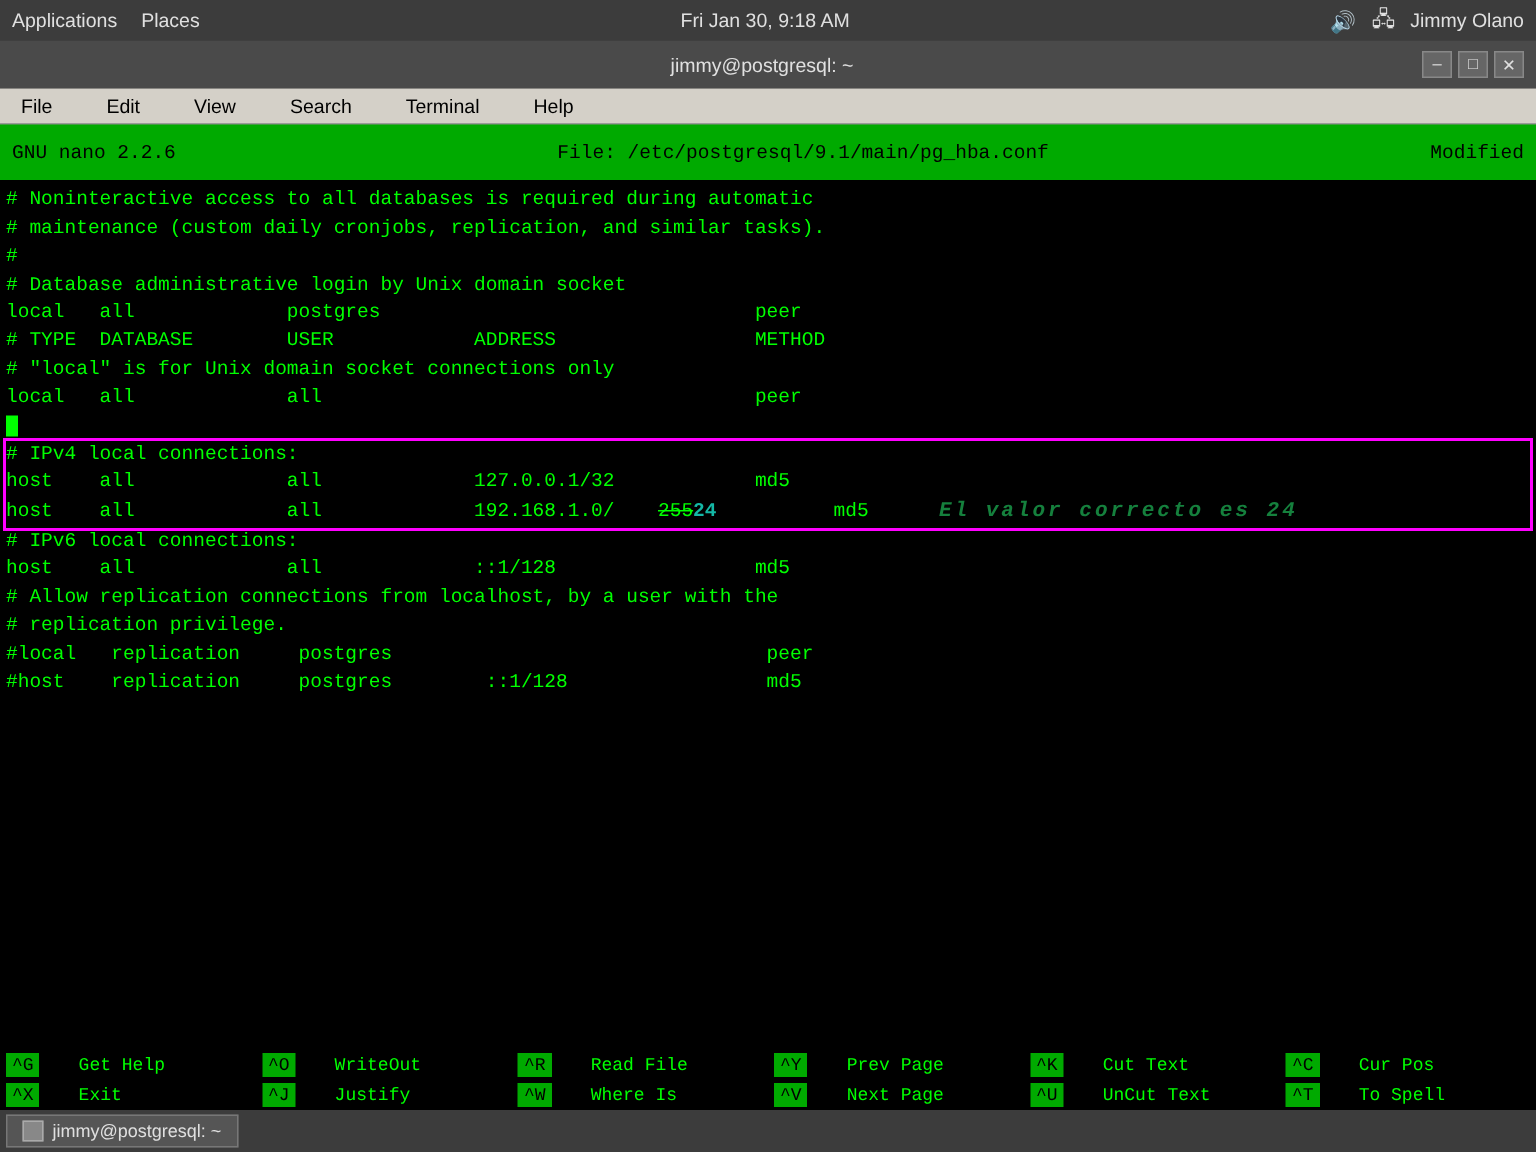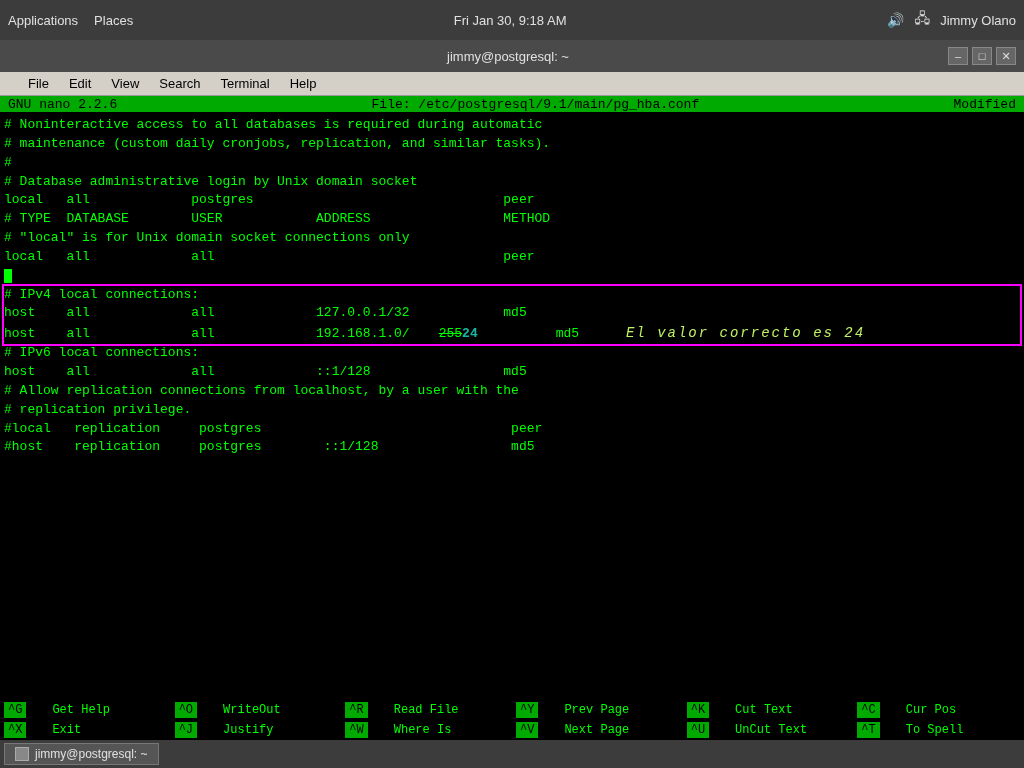--- a/index.html
+++ b/index.html
@@ -9,21 +9,21 @@
       background: #2d2d2d;
       font-family: 'Courier New', Courier, monospace;
       overflow: hidden;
       display: flex;
       flex-direction: column;
     }
 
     
     #top-bar {
       background: #3c3c3c;
-      height: 40px;
+      height: 27px;
       display: flex;
       align-items: center;
       justify-content: space-between;
       padding: 0 8px;
       color: #e0e0e0;
       font-size: 13px;
       font-family: sans-serif;
     }
     #top-bar-left { display: flex; gap: 16px; }
     #top-bar-center { color: #e0e0e0; }
@@ -53,37 +53,37 @@
       display: flex; align-items: center; justify-content: center;
       cursor: pointer;
     }
 
     
     #menu-bar {
       background: #d4d0c8;
       height: 24px;
       display: flex;
       align-items: center;
-      padding: 0 20px;
-      gap: 4px;
+      padding: 0 6px;
+      gap: 20px;
       font-size: 13px;
       font-family: sans-serif;
       color: #000;
       border-bottom: 1px solid #999;
     }
     .menu-item {
       padding: 2px 8px;
       cursor: pointer;
     }
 
     
     #nano-top {
       background: #00aa00;
       color: #000000;
-      height: 16px;
+      height: 37px;
       display: flex;
       align-items: center;
       justify-content: space-between;
       padding: 0 8px;
       font-size: 13px;
     }
     #nano-top-modified {
       color: #000000;
     }
 
@@ -237,21 +237,21 @@
   <span class="line"></span>
   <span class="line"># TYPE  DATABASE        USER            ADDRESS                 METHOD</span>
   <span class="line"></span>
   <span class="line"># "local" is for Unix domain socket connections only</span>
   <span class="line">local   all             all                                     peer</span>
   <span class="line"><span class="cursor-block"></span></span>
 
   <div id="annotation-box" style="top: 171.594px; height: 62.5312px; left: 2px; right: 2px;"></div>
   <span class="line"># IPv4 local connections:</span>
   <span class="line">host    all             all             127.0.0.1/32            md5</span>
-  <span class="line">host    all             all             192.168.1.0/<span class="strikethrough">255</span><span class="replaced">24</span>          <span style="color:#00ff00">md5</span>&nbsp;&nbsp;&nbsp;&nbsp;&nbsp;&nbsp;<span id="annotation-inline" style="color:#bef264;font-style:italic;font-weight:normal;letter-spacing:2px;font-size:14px;">El valor correcto es 24</span></span>
+  <span class="line">host    all             all             192.168.1.0/<span class="strikethrough">255</span><span class="replaced">24</span>          <span style="color:#00ff00">md5</span>&nbsp;&nbsp;&nbsp;&nbsp;&nbsp;&nbsp;<span id="annotation-inline" style="color:#15803d;font-style:italic;font-weight:bold;letter-spacing:2px;font-size:14px;">El valor correcto es 24</span></span>
   <span class="line"></span>
   <span class="line"># IPv6 local connections:</span>
   <span class="line">host    all             all             ::1/128                 md5</span>
   <span class="line"># Allow replication connections from localhost, by a user with the</span>
   <span class="line"># replication privilege.</span>
   <span class="line">#local   replication     postgres                                peer</span>
   <span class="line">#host    replication     postgres        ::1/128                 md5</span>
 </div>
 
 <div id="nano-bottom">

